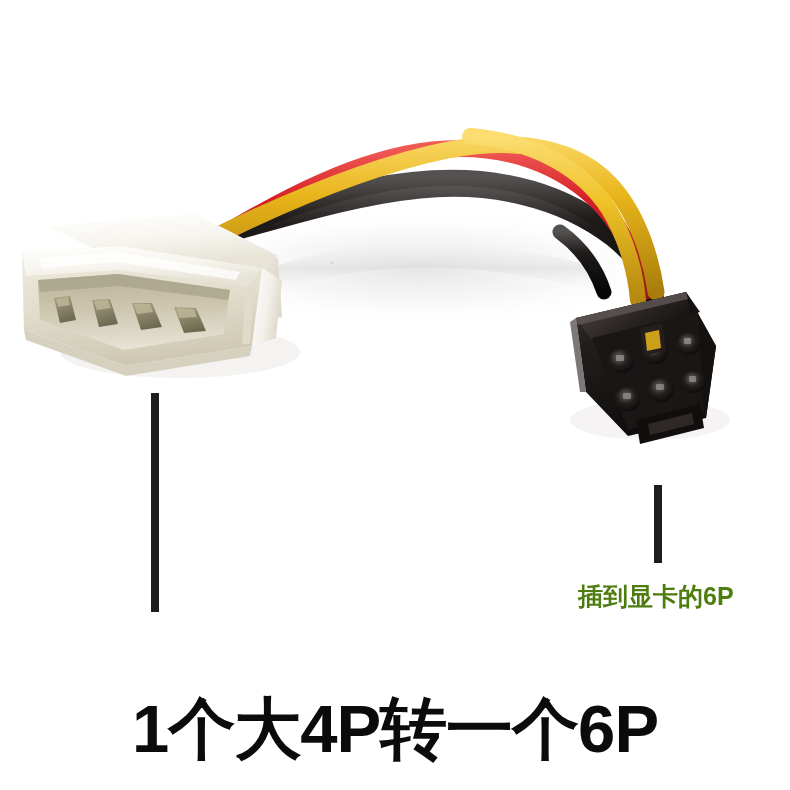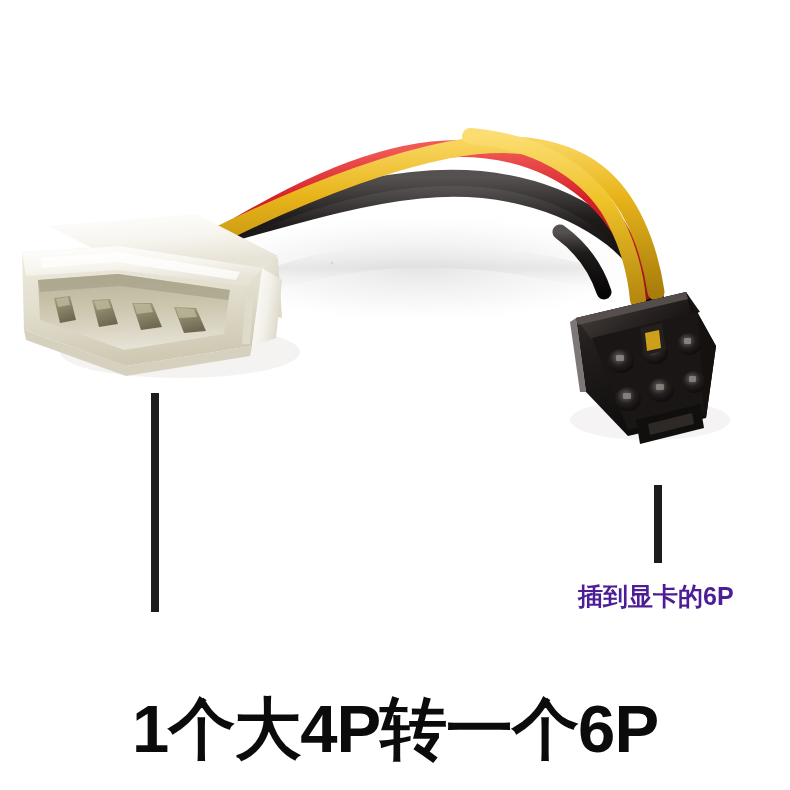--- a/index.html
+++ b/index.html
@@ -25,21 +25,21 @@
     width: 790px;
     height: 790px;
     display: block;
   }
   .pointer-line {
     position: absolute;
     background: #1d1d1d;
   }
   .caption {
     position: absolute;
-    color: #4c1d95;
+    color: #4d7c0f;
     font-weight: 600;
     white-space: nowrap;
     letter-spacing: 0px;
   }
   #caption-left {
     left: 72px;
     top: 626px;
     font-size: 25px;
     line-height: 30px;
   }

